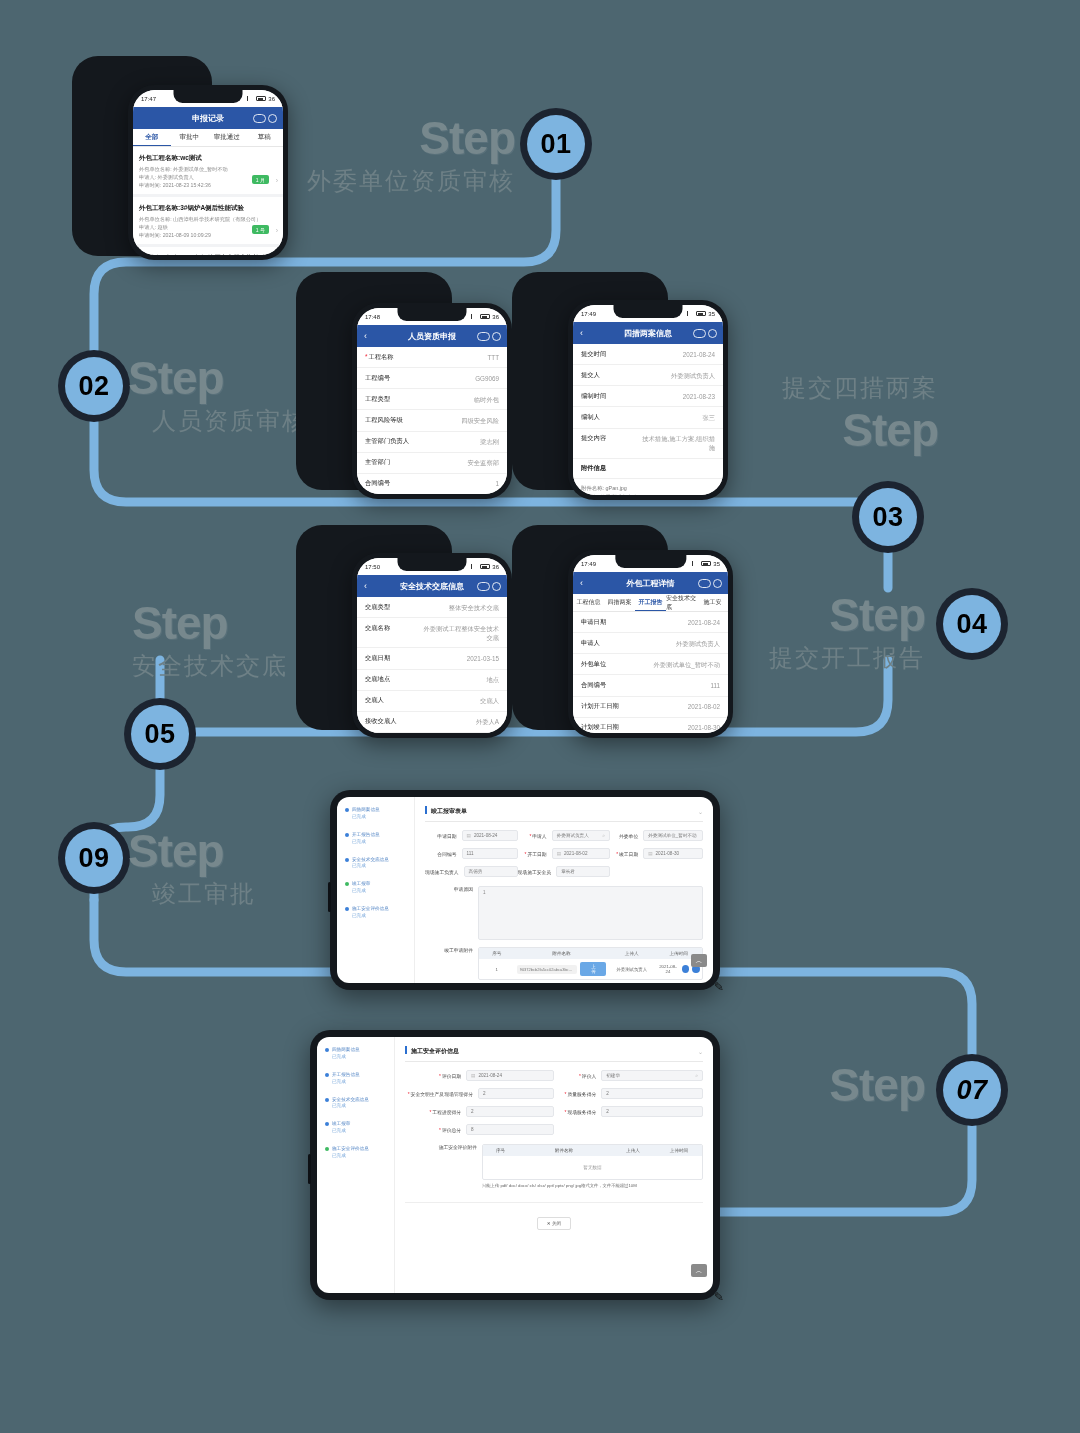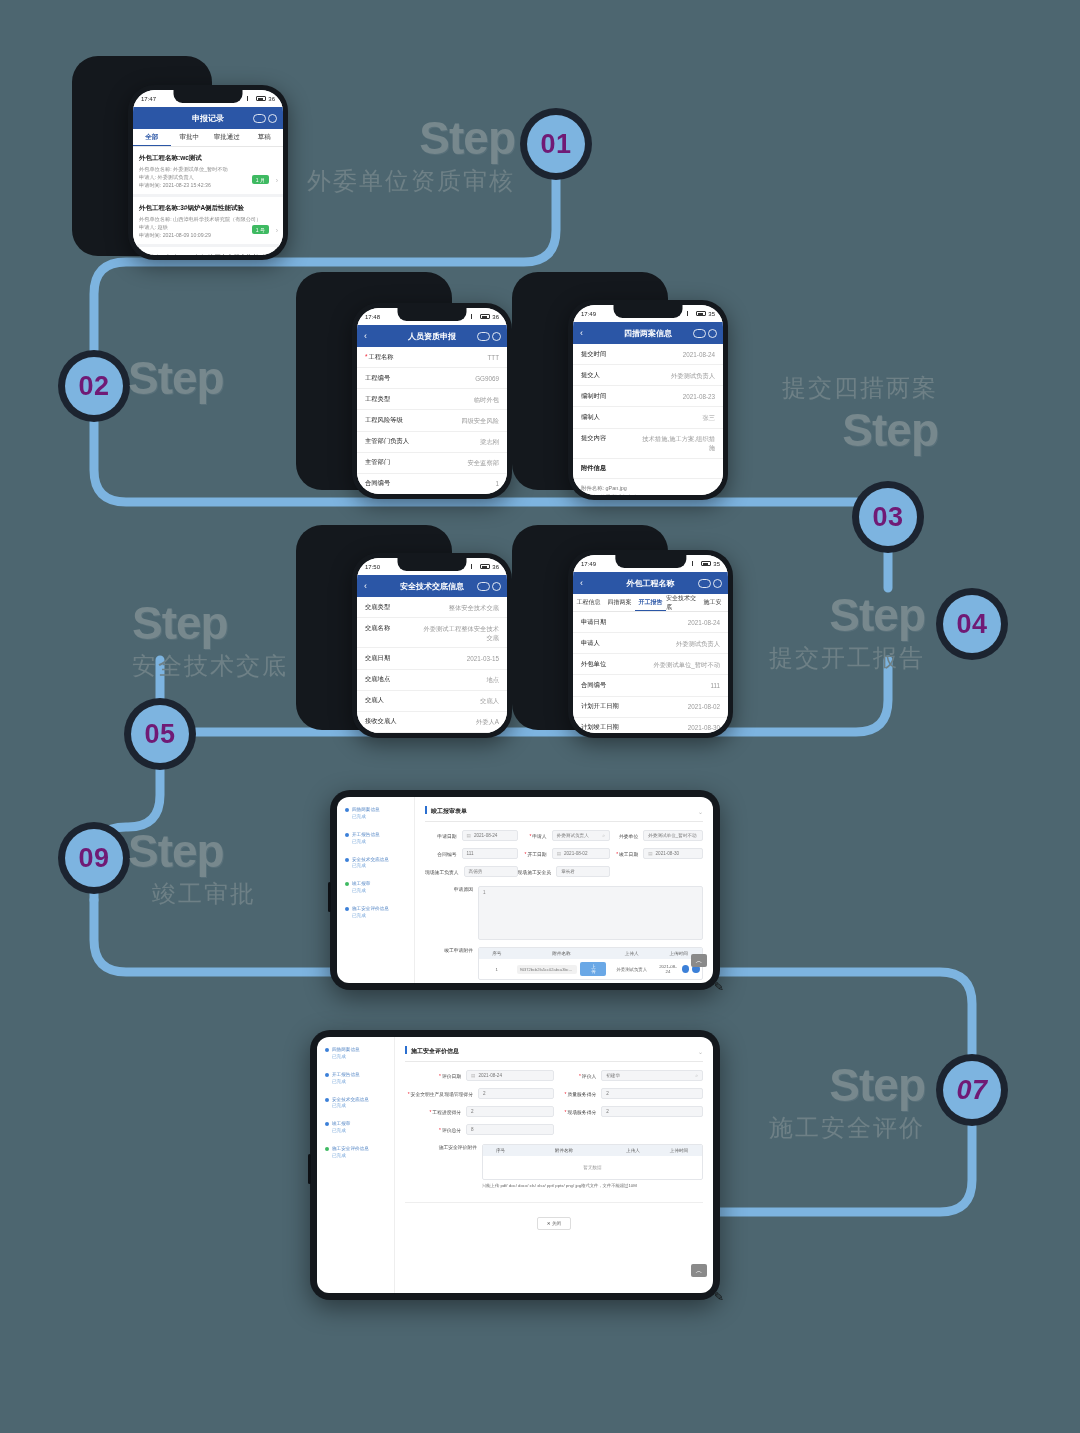--- a/index.html
+++ b/index.html
@@ -18,21 +18,21 @@
   
   .step-node { position: absolute; width: 72px; height: 72px; }
   .step-node .ring {
     position: absolute; inset: 0; border-radius: 50%;
     background: #1c2430;
   }
   .step-node .disc {
     position: absolute; left: 7px; top: 7px; width: 58px; height: 58px;
     border-radius: 50%; background: #7db4e0;
     display: flex; align-items: center; justify-content: center;
-    color: #701a75; font-size: 27px; font-weight: bold; letter-spacing: 0.5px;
+    color: #000000; font-size: 27px; font-weight: bold; letter-spacing: 0.5px;
   }
 
   
   .step-label { position: absolute; color: #6c7f85; user-select: none; }
   .step-label .word {
     font-size: 46px; font-weight: bold; color: #77888d;
     letter-spacing: -1px; line-height: 1;
     text-shadow: 1px 1px 0 rgba(255,255,255,0.07);
   }
   .step-label .cn {
@@ -262,40 +262,40 @@
     <div class="ring"></div>
     <div class="disc">07</div>
   </div>
 
   <div class="step-label right-align" style="left:300px; top:115px; width:215px;">
     <div class="word">Step</div>
     <div class="cn">外委单位资质审核</div>
   </div>
   <div class="step-label left-align" style="left:128px; top:355px; width:260px;">
     <div class="word">Step</div>
+    <div class="cn" style="margin-left:24px;">人员资质审核</div>
   </div>
   <div class="step-label right-align" style="left:700px; top:368px; width:238px;">
     <div class="cn" style="margin-bottom:4px;">提交四措两案</div>
     <div class="word">Step</div>
   </div>
   <div class="step-label right-align" style="left:700px; top:592px; width:225px;">
     <div class="word">Step</div>
     <div class="cn">提交开工报告</div>
   </div>
   <div class="step-label left-align" style="left:132px; top:600px; width:250px;">
     <div class="word">Step</div>
     <div class="cn">安全技术交底</div>
   </div>
   <div class="step-label left-align" style="left:128px; top:828px; width:250px;">
     <div class="word">Step</div>
     <div class="cn" style="margin-left:24px;">竣工审批</div>
   </div>
   <div class="step-label right-align" style="left:700px; top:1062px; width:225px;">
     <div class="word">Step</div>
-    <div class="cn">施工安全评价</div>
   </div>
 
   <div class="phone-shadow" style="left:72px; top:56px; width:140px; height:200px;"></div>
   <div class="phone" style="left:128px; top:85px; width:160px; height:175px;">
     <div class="screen">
       <div class="notch"></div>
       <div class="statusbar">
         <span>17:47</span>
         <span class="sb-right">
           <i class="sig"></i>
@@ -508,21 +508,21 @@
       <div class="statusbar">
         <span>17:49</span>
         <span class="sb-right">
           <i class="sig"></i>
           <i class="batt"></i>
           <span>35</span>
         </span>
       </div>
       <div class="navbar">
         <span class="back">‹</span>
-        <span>外包工程名称</span>
+        <span>外包工程详情</span>
         <span class="caps">
           <span></span>
           <span class="dot"></span>
         </span>
       </div>
       <div class="tabsrow scroll">
         <div class="tab">工程信息</div>
         <div class="tab">四措两案</div>
         <div class="tab active">开工报告</div>
         <div class="tab">安全技术交底</div>

